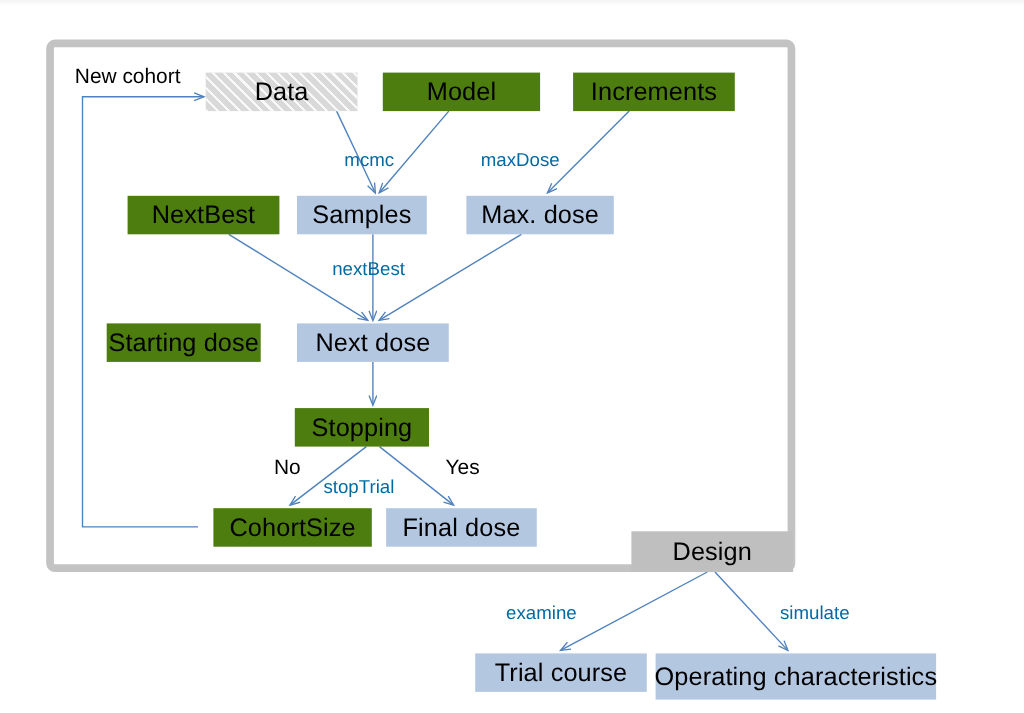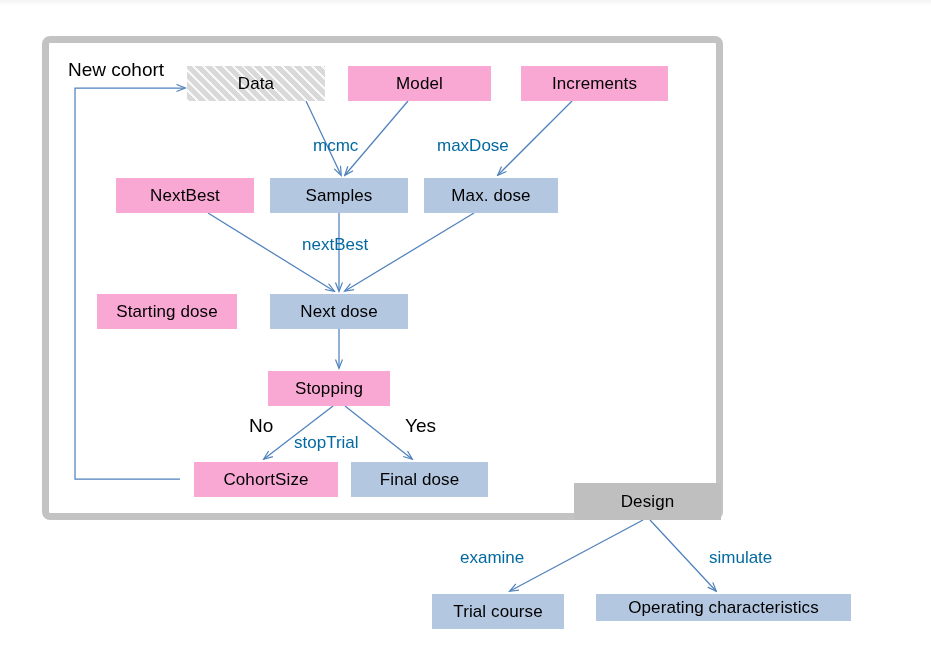--- a/index.html
+++ b/index.html
@@ -46,27 +46,27 @@
     background: #ffffff;
     box-sizing: border-box;
   }
   
   .node {
     position: absolute;
     box-sizing: border-box;
     display: flex;
     align-items: center;
     justify-content: center;
-    font-size: 17px;
+    font-size: 23px;
     color: #000000;
     line-height: 1;
     white-space: nowrap;
     letter-spacing: 0.1px;
   }
-  .node.gray   { background: #f9a8d4; }
+  .node.gray   { background: #4d7c0f; }
   .node.blue   { background: #b4c7e1; }
   .node.design { background: #bfbfbf; }
   .node.hatch {
     background-color: #d9d9d9;
     background-image: repeating-linear-gradient(
         45deg,
         rgba(255,255,255,0.85) 0px,
         rgba(255,255,255,0.85) 2px,
         rgba(217,217,217,0) 2px,
         rgba(217,217,217,0) 7px);
@@ -140,21 +140,21 @@
   </div>
 
   <div class="node gray" style="left:521px;top:66px;width:147px;height:35px;">
     <span>Increments</span>
   </div>
 
   <div class="node gray" style="left:116px;top:178px;width:138px;height:35px;">
     <span>NextBest</span>
   </div>
 
-  <div class="node blue" style="left:270px;top:178px;width:138px;height:35px;">
+  <div class="node blue" style="left:270px;top:178px;width:118px;height:35px;">
     <span>Samples</span>
   </div>
 
   <div class="node blue" style="left:424px;top:178px;width:134px;height:35px;">
     <span>Max. dose</span>
   </div>
 
   <div class="node gray" style="left:97px;top:294px;width:140px;height:35px;">
     <span>Starting dose</span>
   </div>
@@ -172,25 +172,25 @@
   </div>
 
   <div class="node blue" style="left:351px;top:462px;width:137px;height:35px;">
     <span>Final dose</span>
   </div>
 
   <div class="node design" style="left:574px;top:483px;width:147px;height:37px;">
     <span>Design</span>
   </div>
 
-  <div class="node blue" style="left:432px;top:594px;width:132px;height:35px;">
+  <div class="node blue" style="left:432px;top:594px;width:156px;height:35px;">
     <span>Trial course</span>
   </div>
 
-  <div class="node blue" style="left:596px;top:594px;width:255px;height:27px;">
+  <div class="node blue" style="left:596px;top:594px;width:255px;height:42px;">
     <span>Operating characteristics</span>
   </div>
 
   <div class="plain-label" style="left:68px;top:60px;">New cohort</div>
   <div class="plain-label" style="left:249px;top:416px;">No</div>
   <div class="plain-label" style="left:405px;top:416px;">Yes</div>
 
   <div class="method-label" style="left:313px;top:137px;">mcmc</div>
   <div class="method-label" style="left:437px;top:137px;">maxDose</div>
   <div class="method-label" style="left:302px;top:236px;">nextBest</div>

